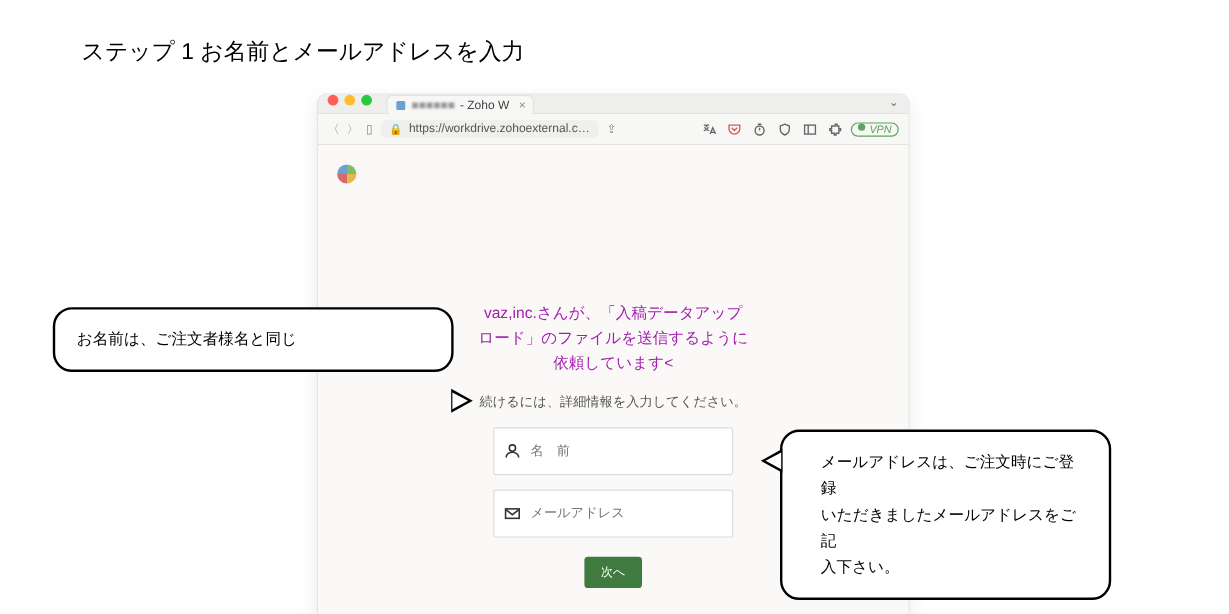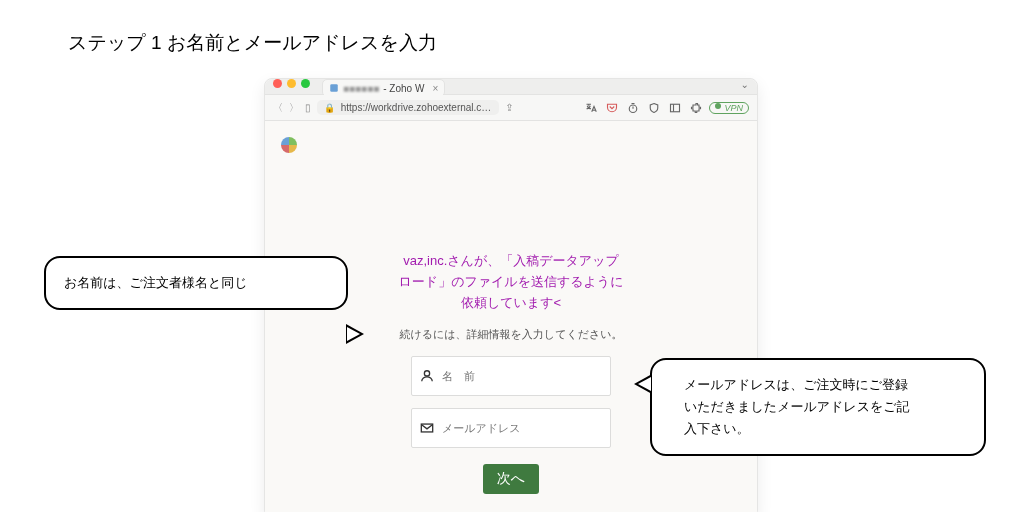--- a/index.html
+++ b/index.html
@@ -111,33 +111,33 @@
     padding: 0 8px; gap:8px;
     font-size:11px; color:#333;
   }
   .field svg { width:14px; height:14px; stroke:#333; fill:none; stroke-width:1.5; }
   .field input {
     border:none; outline:none; flex:1; font-size:11px; background:transparent;
   }
   .next-btn {
     display:inline-block;
     background:#3f7a3f; color:#fff;
-    font-size:14px; padding:6px 14px;
+    font-size:10px; padding:6px 14px;
     border:none; border-radius:3px; cursor:pointer;
     margin-top: 4px;
   }
 
   .bubble {
     position:absolute;
     background:#fff; border:2.5px solid #000; border-radius:16px;
     padding: 14px 18px;
     font-size:13px; line-height:1.7;
   }
-  .bubble.left { left:44px; top:256px; width:304px; }
-  .bubble.right { left:650px; top:358px; width:336px;padding-left:32px; }
+  .bubble.left { left:44px; top:256px; width:334px; }
+  .bubble.right { left:650px; top:358px; width:276px;padding-left:32px; }
   .tail {
     position:absolute; width:0; height:0;
   }
   .bubble.left .tail {
     right:-18px; top:66px;
     border-top:10px solid transparent;
     border-bottom:10px solid transparent;
     border-left:18px solid #000;
   }
   .bubble.left .tail::after {

